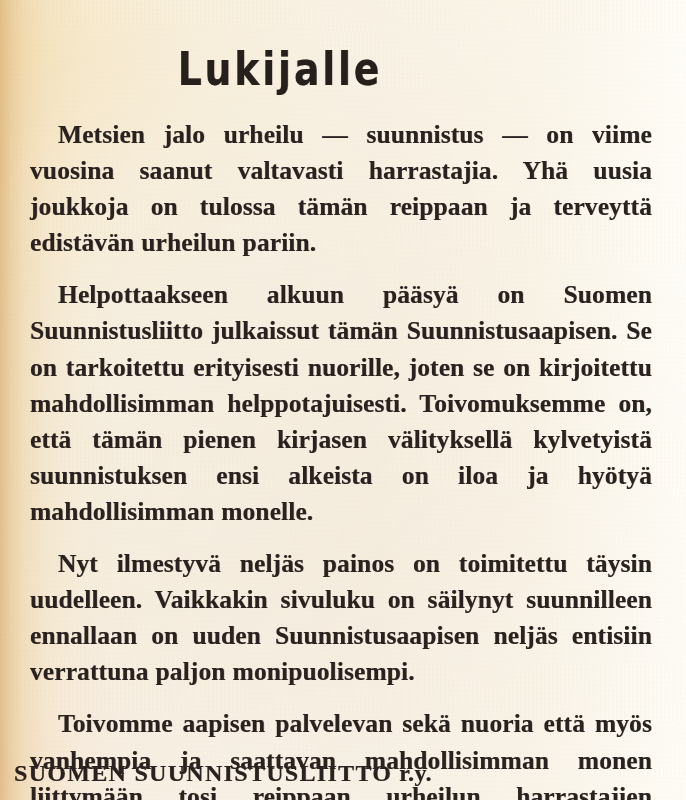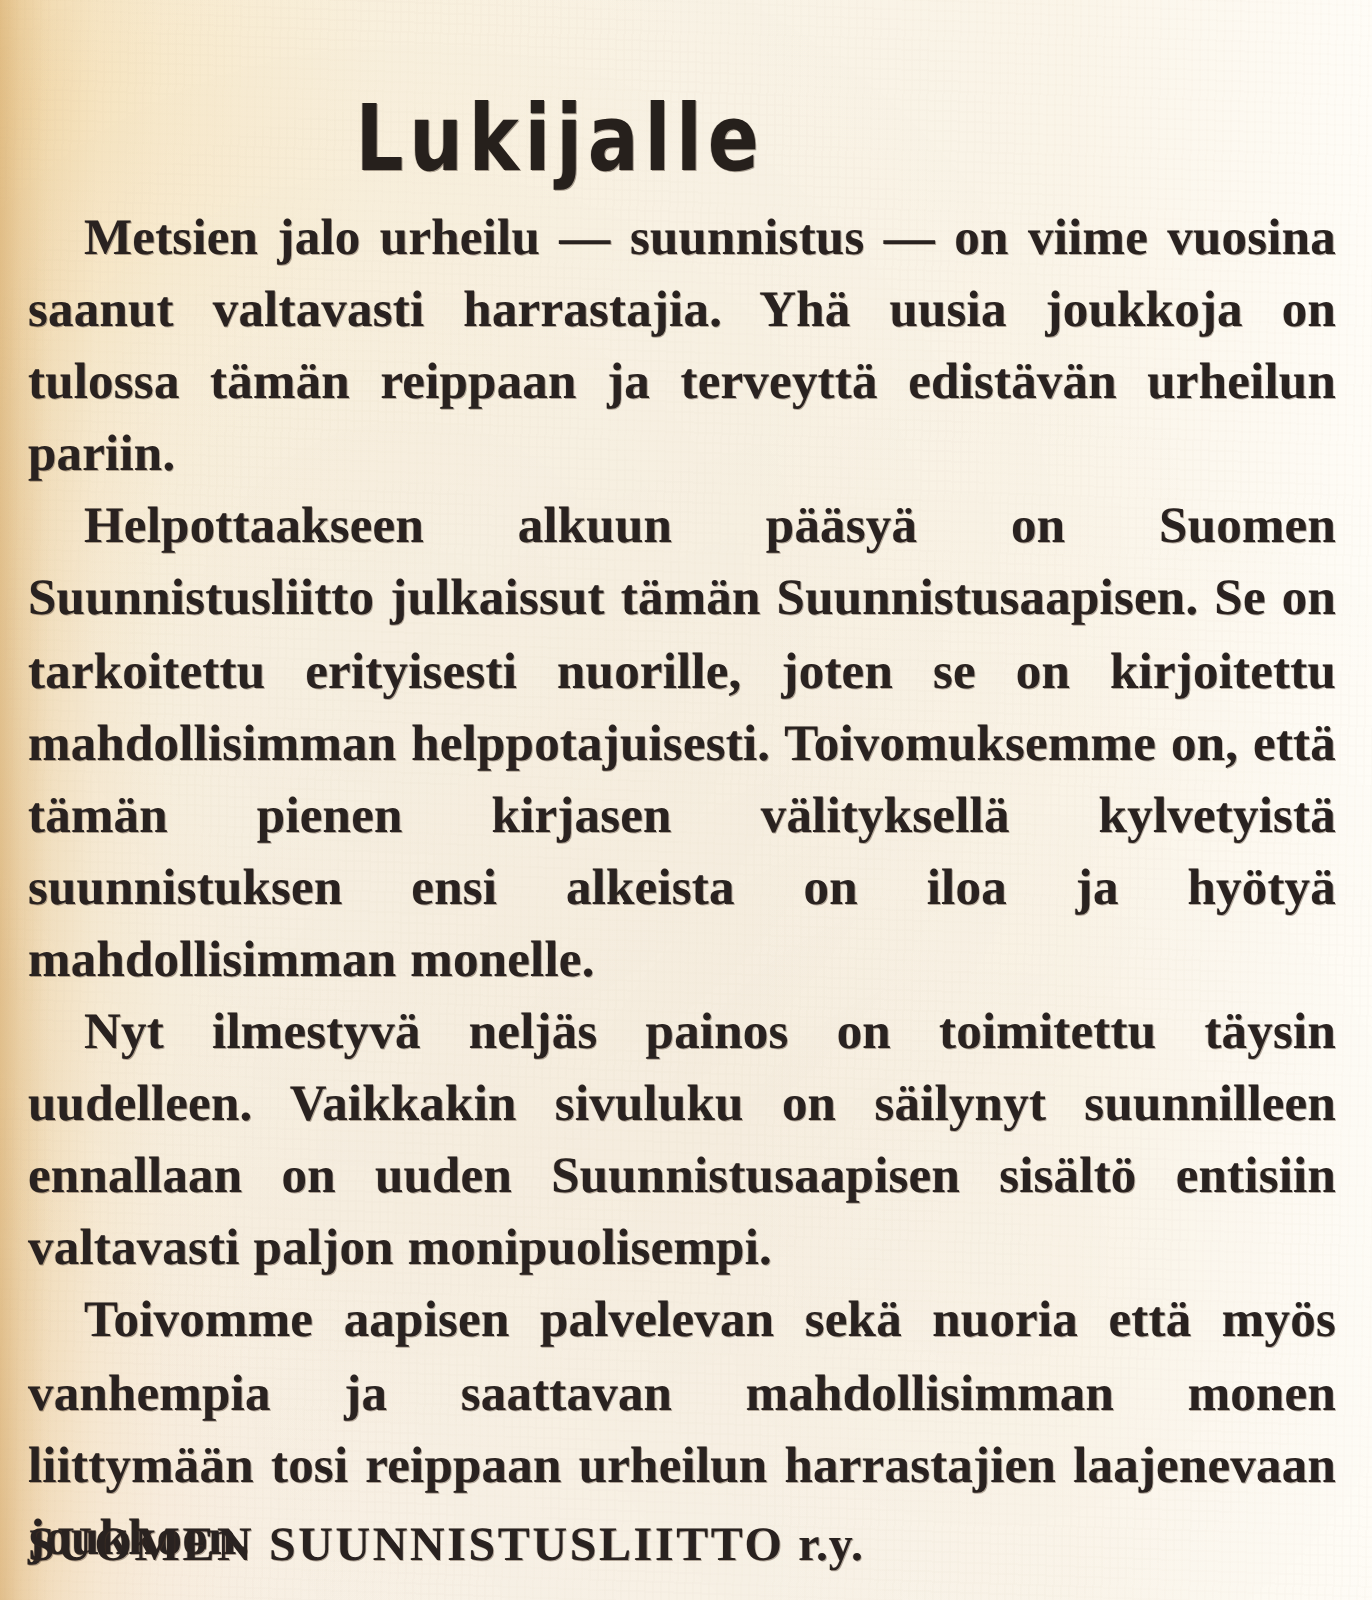--- a/index.html
+++ b/index.html
@@ -109,21 +109,21 @@
   }
 
   .body-block {
     position: absolute;
     left: 14px;
     top: 101px;
     width: 654px;
   }
 
   p.para {
-    margin: 0;
+    margin: 16px;
     padding: 0;
     text-indent: 28px;
     text-align: justify;
     font-family: "Liberation Serif", serif;
     font-weight: 700;
     font-size: 25.5px;
     line-height: 36.1px;
     color: #2a2320;
     color: #292220;
     letter-spacing: 0.1px;
@@ -175,21 +175,21 @@
   <div class="grain"></div>
   <div class="edge-shadow"></div>
 
   <div class="content">
 
     <h1 class="doc-title">Lukijalle</h1>
 
     <div class="body-block">
       <p class="para">Metsien jalo urheilu — suunnistus — on viime vuosina saanut valtavasti harrastajia. Yhä uusia joukkoja on tulossa tämän reippaan ja terveyttä edistävän urheilun pariin.</p>
       <p class="para">Helpottaakseen alkuun pääsyä on Suomen Suunnistusliitto julkaissut tämän Suunnistusaapisen. Se on tarkoitettu erityisesti nuorille, joten se on kirjoitettu mahdollisimman helppotajuisesti. Toivomuksemme on, että tämän pienen kirjasen välityksellä kylvetyistä suunnistuksen ensi alkeista on iloa ja hyötyä mahdollisimman monelle.</p>
-      <p class="para">Nyt ilmestyvä neljäs painos on toimitettu täysin uudelleen. Vaikkakin sivuluku on säilynyt suunnilleen ennallaan on uuden Suunnistusaapisen sisältö entisiin valtavasti paljon monipuolisempi.</p>
+      <p class="para">Nyt ilmestyvä neljäs painos on toimitettu täysin uudelleen. Vaikkakin sivuluku on säilynyt suunnilleen ennallaan on uuden Suunnistusaapisen neljäs entisiin verrattuna paljon monipuolisempi.</p>
       <p class="para">Toivomme aapisen palvelevan sekä nuoria että myös vanhempia ja saattavan mahdollisimman monen liittymään tosi reippaan urheilun harrastajien laajenevaan joukkoon.</p>
     </div>
 
     <div class="signature">
       <span class="org">SUOMEN SUUNNISTUSLIITTO</span><span>&nbsp;</span><span class="suffix">r.y.</span>
     </div>
 
   </div>
 </div>
 

